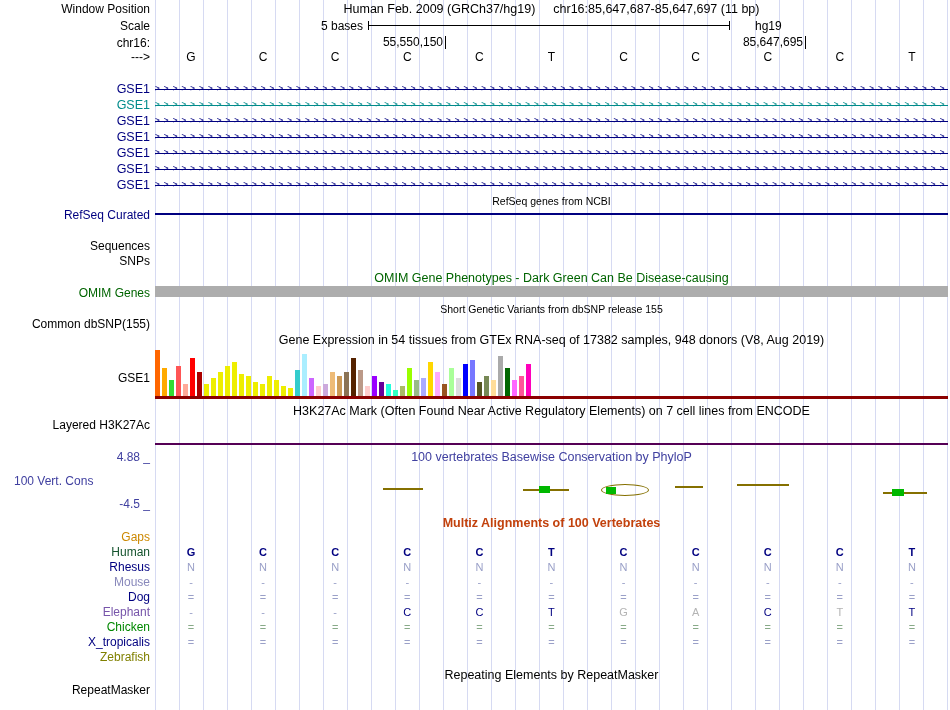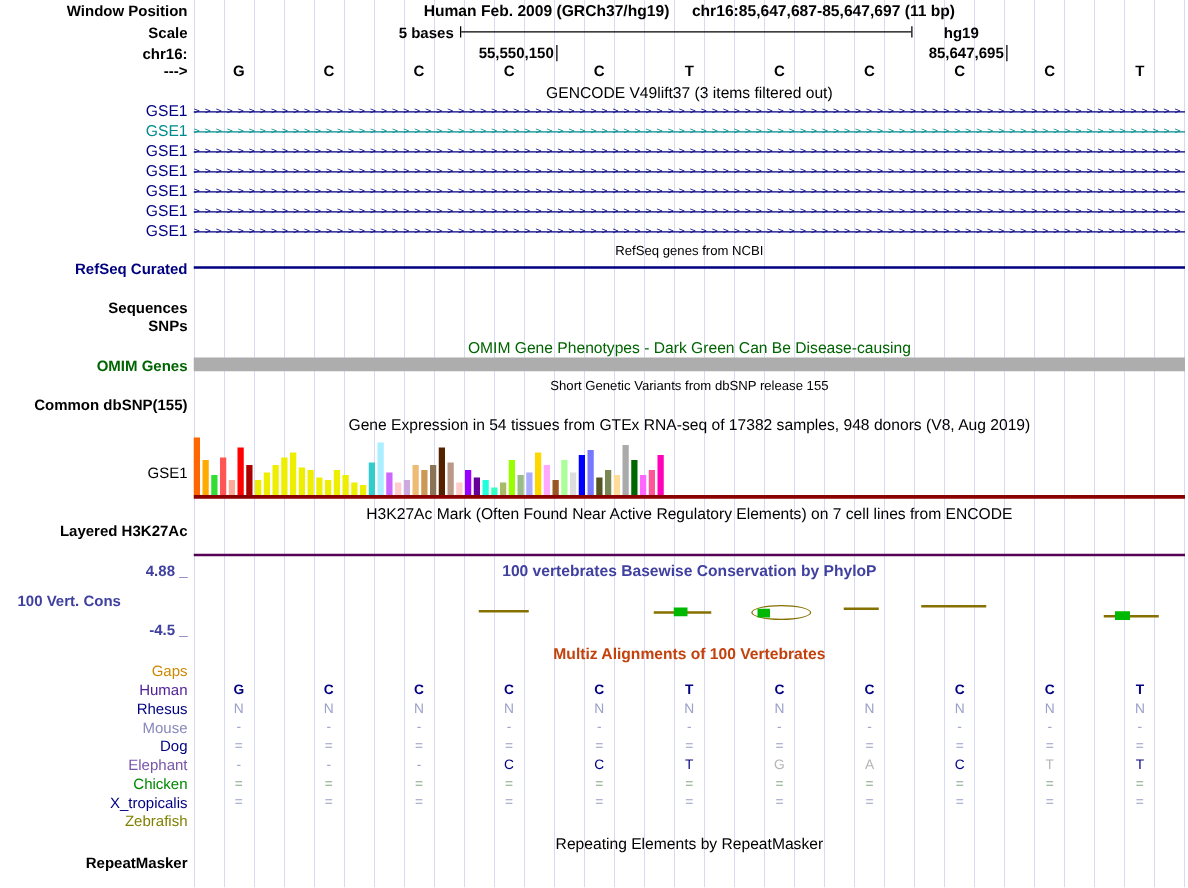--- a/index.html
+++ b/index.html
@@ -1,20 +1,20 @@
 <!DOCTYPE html>
 <html><head>
 <meta charset="utf-8">
 <style>
   html,body{margin:0;padding:0;}
   body{width:950px;height:710px;background:#fff;font-family:"Liberation Sans",sans-serif;color:#000;}
   #browser{position:absolute;left:0;top:0;width:950px;height:710px;background:#fff;overflow:hidden;}
   #grid{position:absolute;left:155px;top:0;width:793px;height:710px;
         background-image:repeating-linear-gradient(to right,#d6daf2 0,#d6daf2 1px,transparent 1px,transparent 24px);}
-  .row{position:absolute;left:0;width:833px;height:14px;font-weight:bold;}
+  .row{position:absolute;left:0;width:833px;height:14px;}
   .label{position:absolute;left:0;top:0;width:150px;text-align:right;font-size:12px;line-height:14px;white-space:nowrap;}
   .label-left{position:absolute;left:14px;top:0;font-size:12px;line-height:14px;white-space:nowrap;}
   .content{position:absolute;left:155px;top:0;width:793px;}
   .center-title{position:absolute;left:155px;width:793px;text-align:center;font-size:12.5px;white-space:pre;}
   .small-title{font-size:10.5px;}
   .navy{color:#000080;} .dkgreen{color:#006400;} .consblue{color:#4040a0;} .mzblue{color:#c2410c;font-weight:bold;}
   
   .scale-text{position:absolute;left:0;top:0;width:208px;text-align:right;font-size:12px;}
   .scale-bracket{position:absolute;left:213px;top:2px;width:360px;height:9px;border-left:1px solid #000;border-right:1px solid #000;
        background-image:linear-gradient(#000,#000);background-size:100% 1px;background-position:0 center;background-repeat:no-repeat;}
@@ -88,21 +88,20 @@
         <div class="base-cell" style="left: 288.36px;">C</div>
         <div class="base-cell" style="left: 360.45px;">T</div>
         <div class="base-cell" style="left: 432.54px;">C</div>
         <div class="base-cell" style="left: 504.63px;">C</div>
         <div class="base-cell" style="left: 576.72px;">C</div>
         <div class="base-cell" style="left: 648.81px;">C</div>
         <div class="base-cell" style="left: 720.9px;">T</div>
       </div>
   </div>
 
-  <div class="center-title" style="top:67px">GENCODE V49lift37 (3 items filtered out)</div>
   <div id="gene-tracks">
       <div class="gene-row">
         <div class="gene-label" style="color: rgb(0, 0, 128);">GSE1</div>
         <div class="gene-content" style="color: rgb(0, 0, 128); background-image: linear-gradient(rgb(0, 0, 128), rgb(0, 0, 128));">&gt;&gt;&gt;&gt;&gt;&gt;&gt;&gt;&gt;&gt;&gt;&gt;&gt;&gt;&gt;&gt;&gt;&gt;&gt;&gt;&gt;&gt;&gt;&gt;&gt;&gt;&gt;&gt;&gt;&gt;&gt;&gt;&gt;&gt;&gt;&gt;&gt;&gt;&gt;&gt;&gt;&gt;&gt;&gt;&gt;&gt;&gt;&gt;&gt;&gt;&gt;&gt;&gt;&gt;&gt;&gt;&gt;&gt;&gt;&gt;&gt;&gt;&gt;&gt;&gt;&gt;&gt;&gt;&gt;&gt;&gt;&gt;&gt;&gt;&gt;&gt;&gt;&gt;&gt;&gt;&gt;&gt;&gt;&gt;&gt;&gt;&gt;&gt;&gt;&gt;&gt;&gt;&gt;&gt;&gt;&gt;&gt;&gt;&gt;&gt;&gt;&gt;&gt;&gt;&gt;&gt;&gt;&gt;&gt;&gt;</div>
       </div>
       <div class="gene-row">
         <div class="gene-label" style="color: rgb(0, 139, 139);">GSE1</div>
         <div class="gene-content" style="color: rgb(0, 139, 139); background-image: linear-gradient(rgb(0, 139, 139), rgb(0, 139, 139));">&gt;&gt;&gt;&gt;&gt;&gt;&gt;&gt;&gt;&gt;&gt;&gt;&gt;&gt;&gt;&gt;&gt;&gt;&gt;&gt;&gt;&gt;&gt;&gt;&gt;&gt;&gt;&gt;&gt;&gt;&gt;&gt;&gt;&gt;&gt;&gt;&gt;&gt;&gt;&gt;&gt;&gt;&gt;&gt;&gt;&gt;&gt;&gt;&gt;&gt;&gt;&gt;&gt;&gt;&gt;&gt;&gt;&gt;&gt;&gt;&gt;&gt;&gt;&gt;&gt;&gt;&gt;&gt;&gt;&gt;&gt;&gt;&gt;&gt;&gt;&gt;&gt;&gt;&gt;&gt;&gt;&gt;&gt;&gt;&gt;&gt;&gt;&gt;&gt;&gt;&gt;&gt;&gt;&gt;&gt;&gt;&gt;&gt;&gt;&gt;&gt;&gt;&gt;&gt;&gt;&gt;&gt;&gt;&gt;&gt;</div>
       </div>
       <div class="gene-row">
@@ -245,21 +244,21 @@
       <div class="cons-box" style="left: 737px; top: 24px; width: 12px;"></div>
     </div>
 
   <div class="center-title mzblue" style="top:516px">Multiz Alignments of 100 Vertebrates</div>
   <div id="mz-rows">
       <div class="mz-row">
         <div class="mz-label" style="color: rgb(204, 136, 0);">Gaps</div>
         <div class="mz-content"></div>
       </div>
       <div class="mz-row">
-        <div class="mz-label" style="color: #4c1d95;">Human</div>
+        <div class="mz-label" style="color: #14532d;">Human</div>
         <div class="mz-content">
           <div class="mz-cell bold" style="left: 0px; color: rgb(0, 0, 128);">G</div>
           <div class="mz-cell bold" style="left: 72.09px; color: rgb(0, 0, 128);">C</div>
           <div class="mz-cell bold" style="left: 144.18px; color: rgb(0, 0, 128);">C</div>
           <div class="mz-cell bold" style="left: 216.27px; color: rgb(0, 0, 128);">C</div>
           <div class="mz-cell bold" style="left: 288.36px; color: rgb(0, 0, 128);">C</div>
           <div class="mz-cell bold" style="left: 360.45px; color: rgb(0, 0, 128);">T</div>
           <div class="mz-cell bold" style="left: 432.54px; color: rgb(0, 0, 128);">C</div>
           <div class="mz-cell bold" style="left: 504.63px; color: rgb(0, 0, 128);">C</div>
           <div class="mz-cell bold" style="left: 576.72px; color: rgb(0, 0, 128);">C</div>

